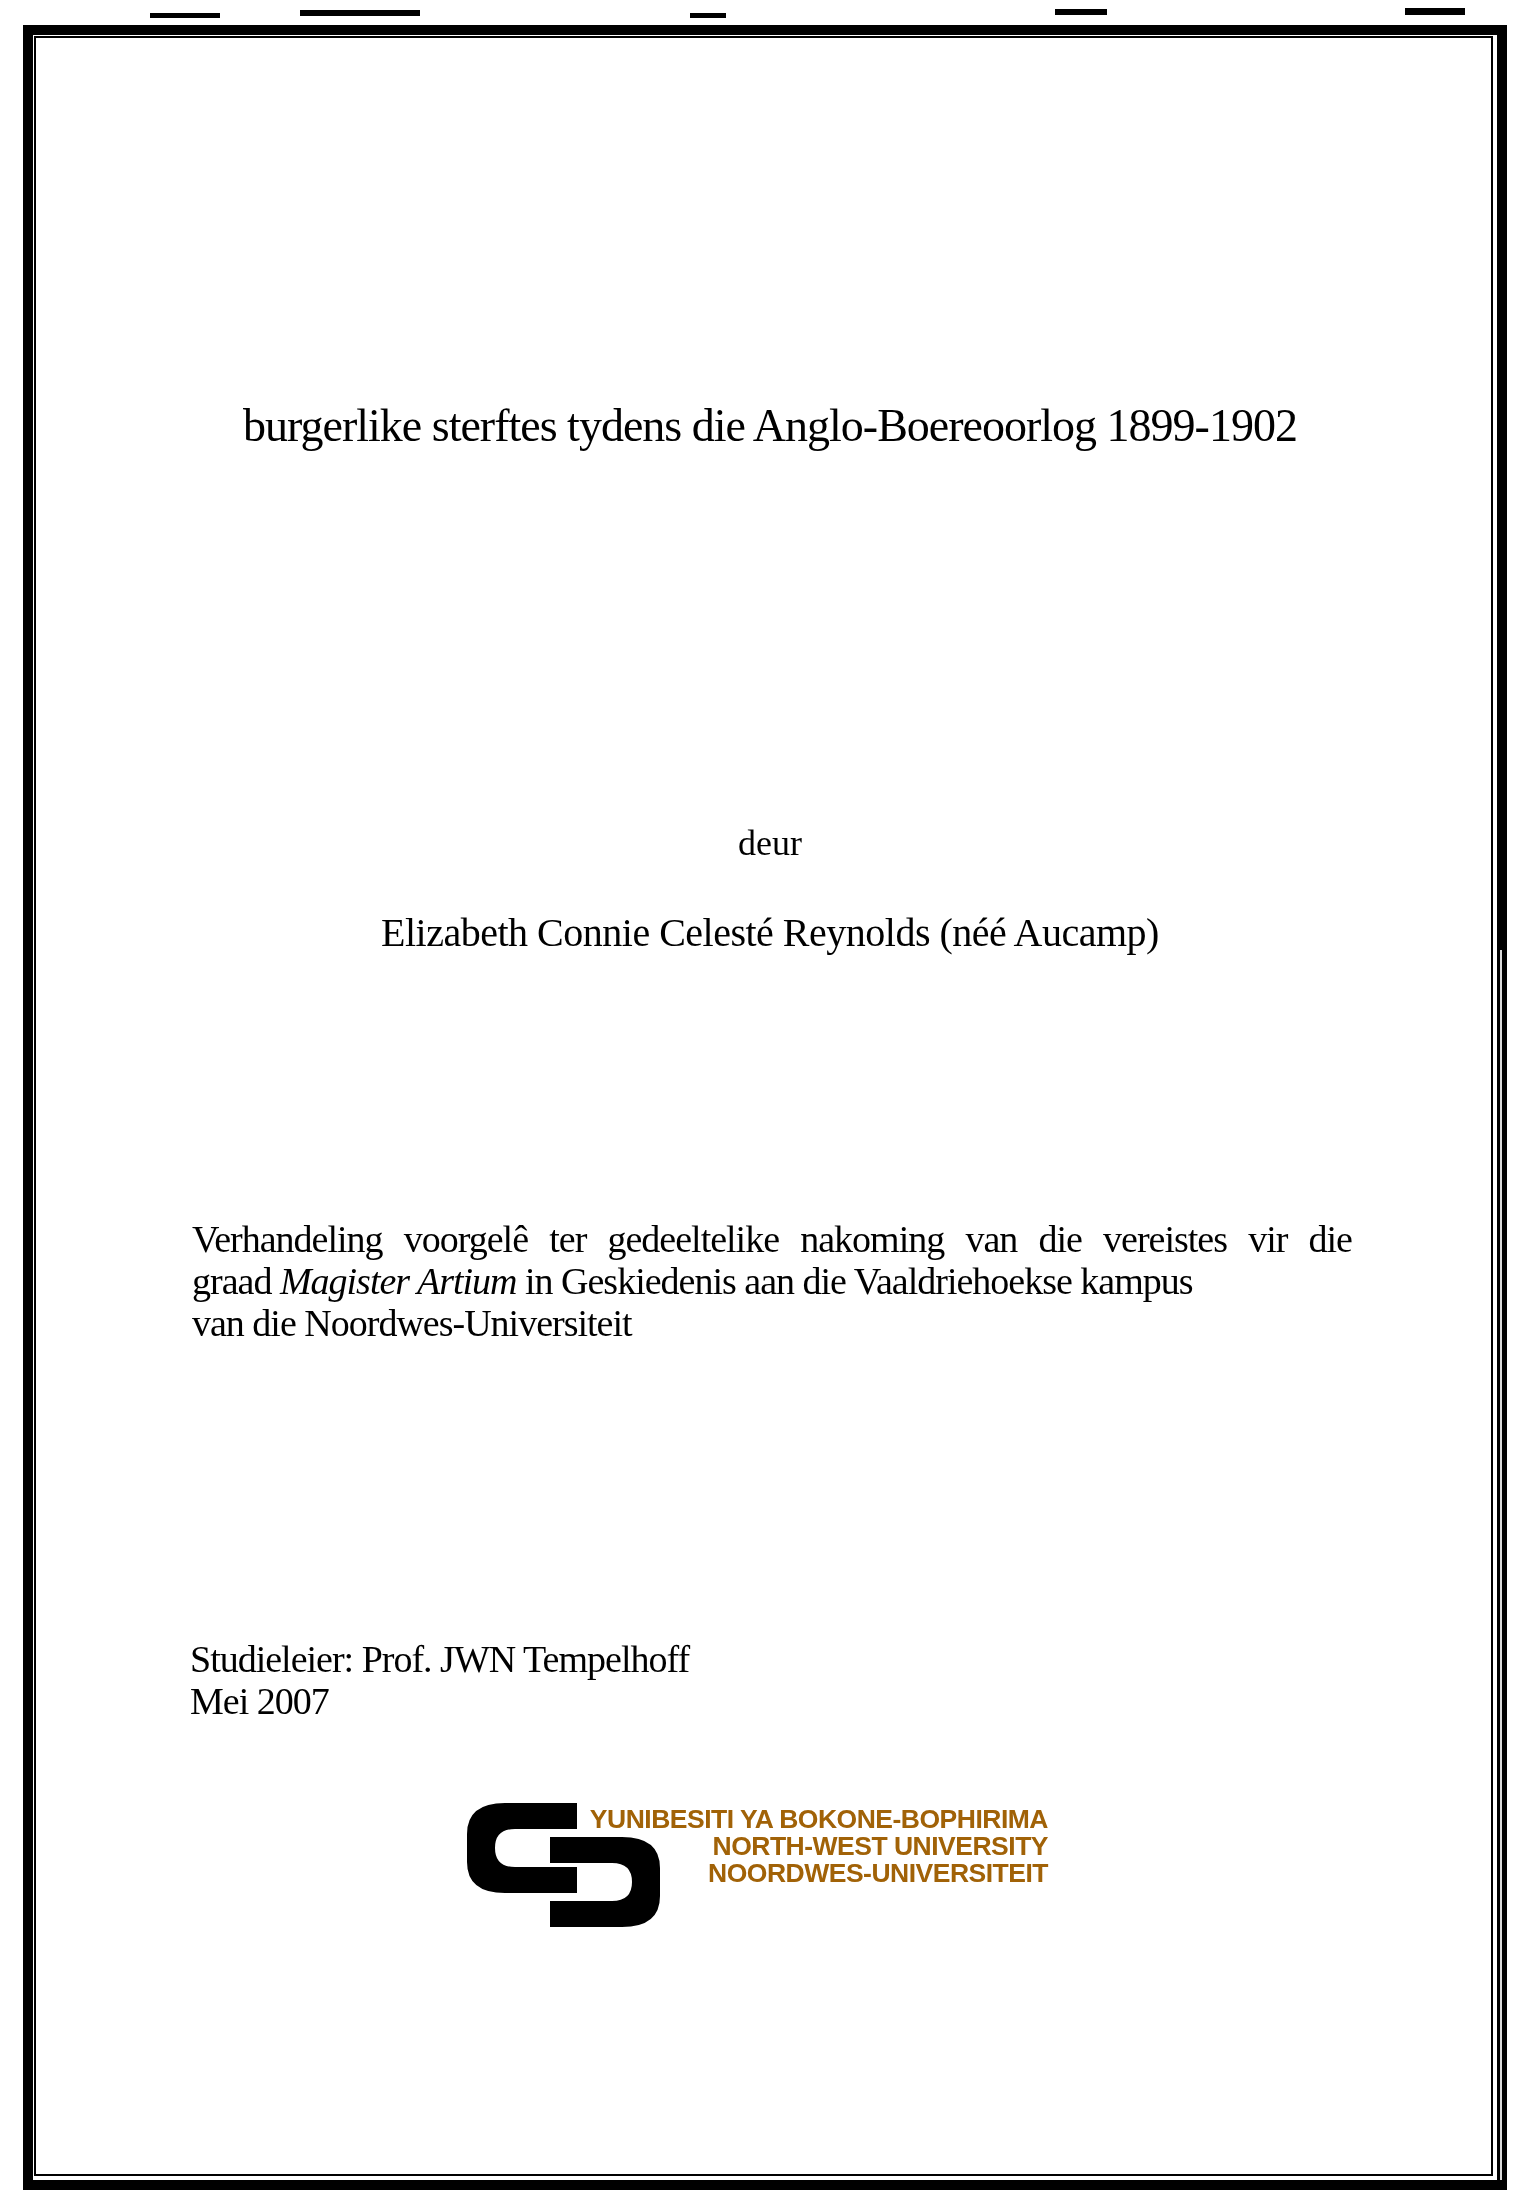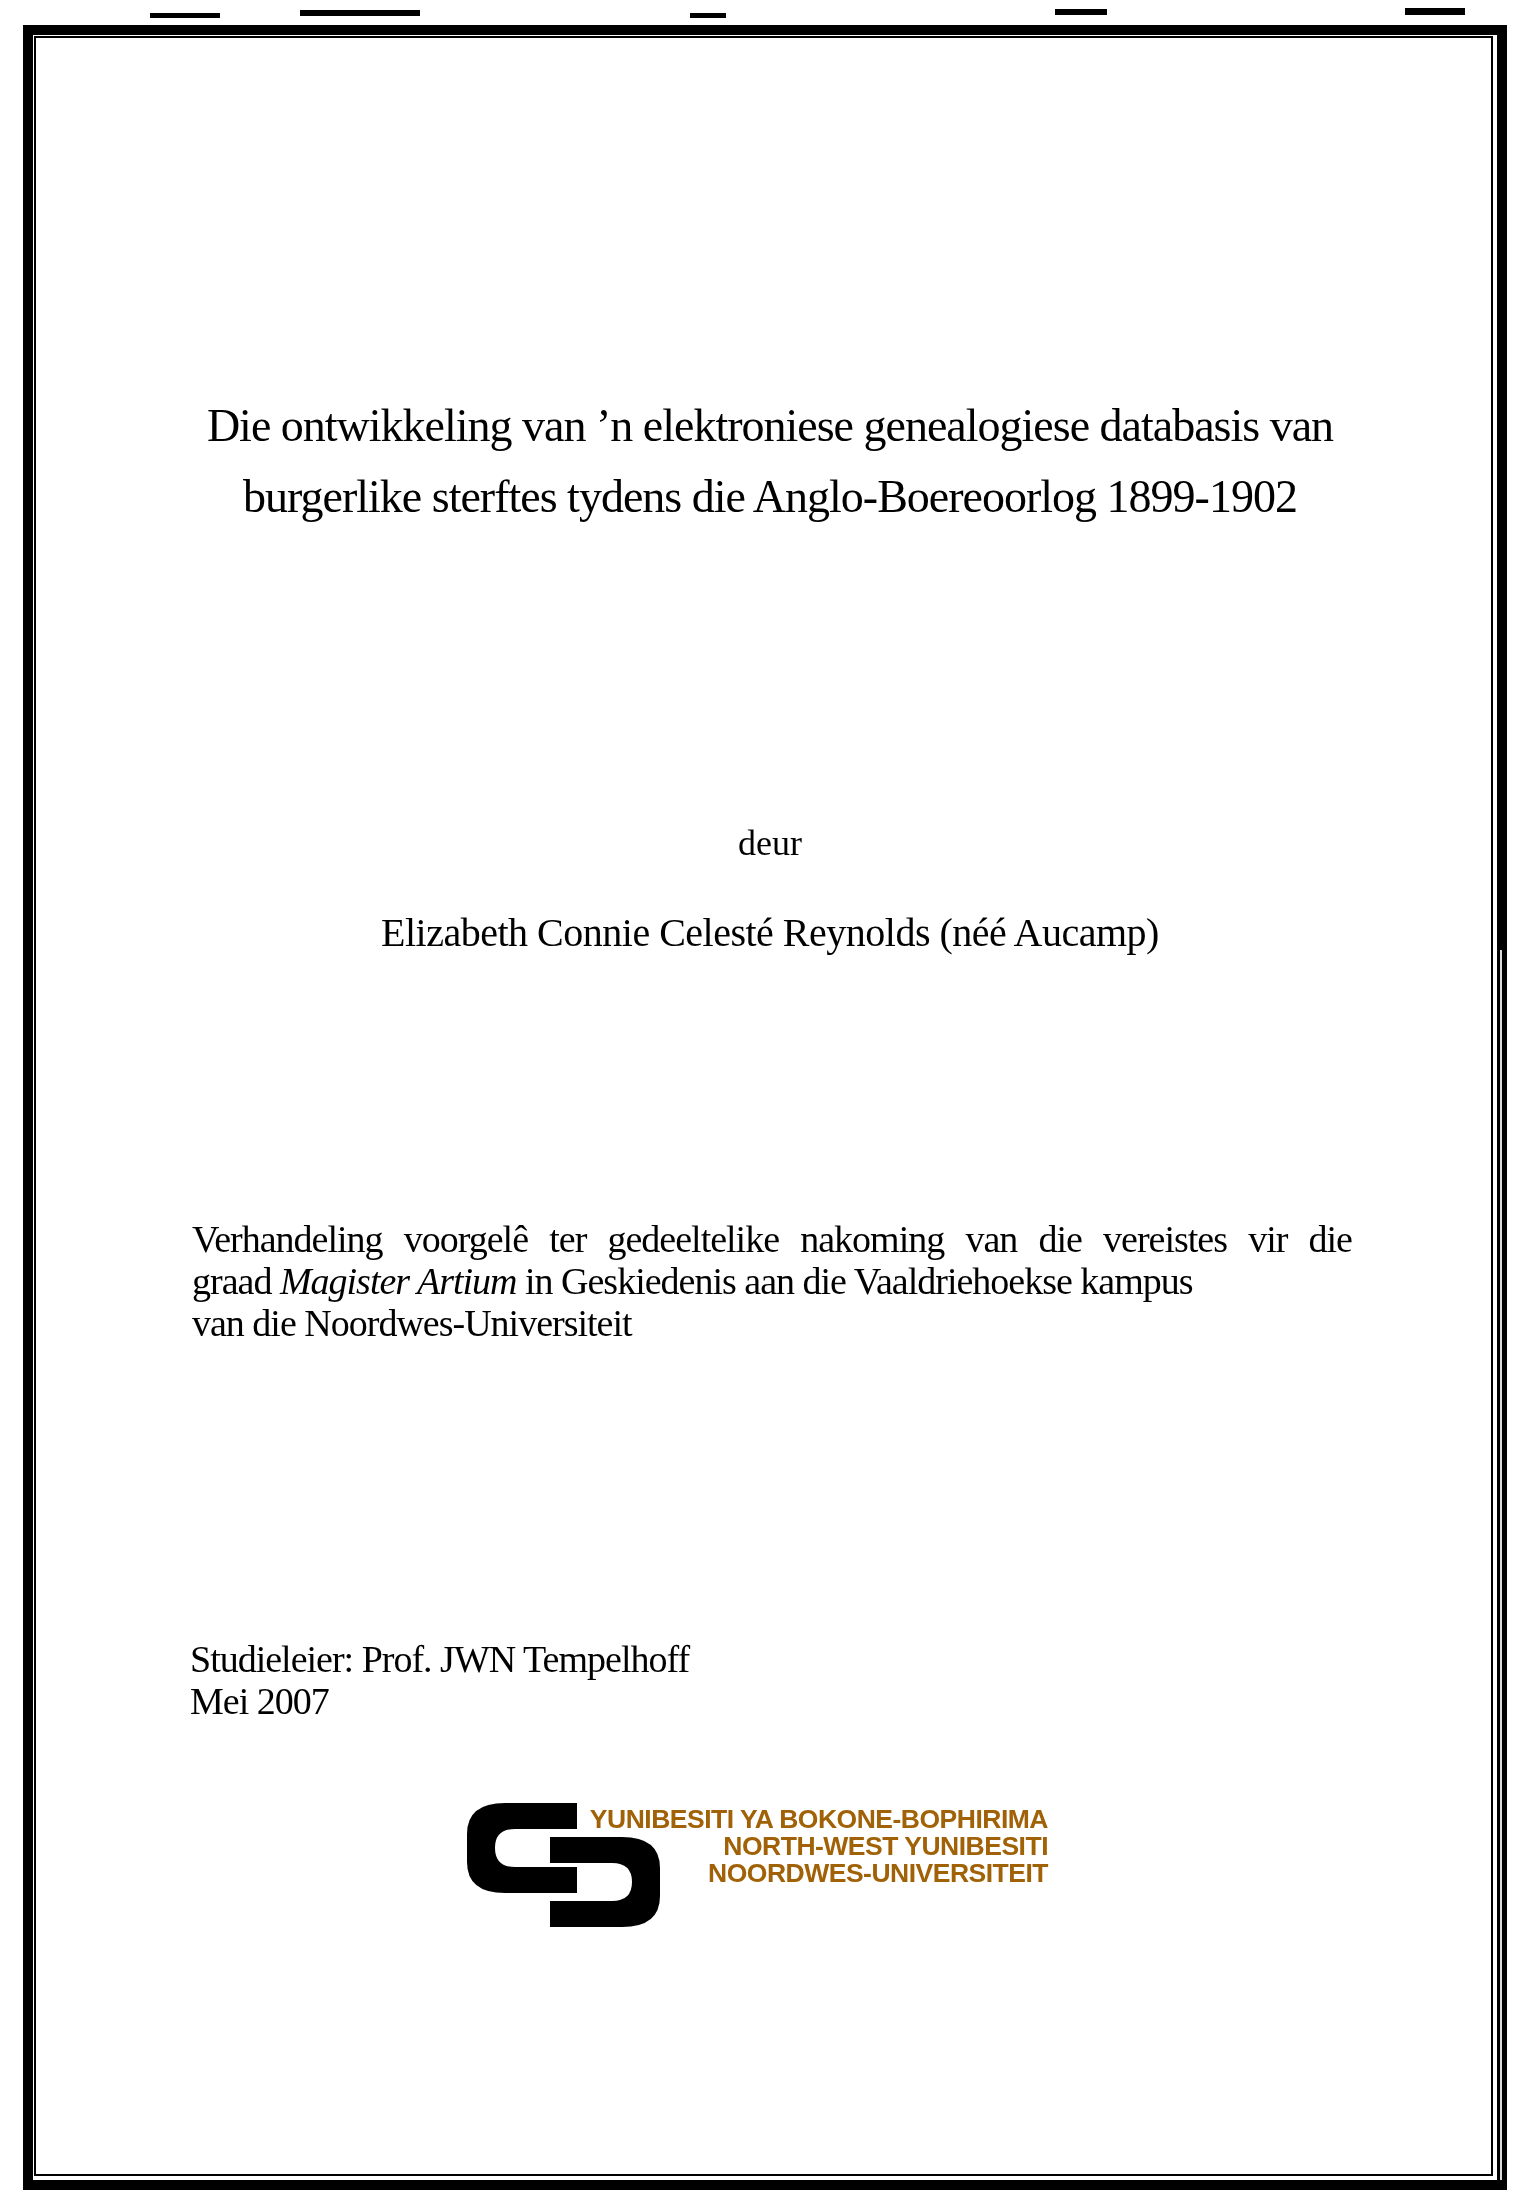--- a/index.html
+++ b/index.html
@@ -89,21 +89,20 @@
   <div class="scan-artifact" style="left:690px;top:13px;width:36px;height:5px;"></div>
   <div class="scan-artifact" style="left:1055px;top:9px;width:52px;height:6px;"></div>
   <div class="scan-artifact" style="left:1405px;top:8px;width:60px;height:7px;"></div>
 
   <div class="frame-outer">
     <div class="frame-inner"></div>
   </div>
   <div class="border-seam"></div>
 
   <div class="text-block title">
-    <div>Die ontwikkeling van ’n elektroniese genealogiese databasis van</div>
     <div>burgerlike sterftes tydens die Anglo-Boereoorlog 1899-1902</div>
   </div>
 
   <div class="text-block byline">deur</div>
 
   <div class="text-block author">Elizabeth Connie Celesté Reynolds (néé Aucamp)</div>
 
   <div class="text-block submission">
     <div class="justified">Verhandeling voorgelê ter gedeeltelike nakoming van die vereistes vir die</div>
     <div><span>graad </span><span class="italic">Magister Artium</span><span> in Geskiedenis aan die Vaaldriehoekse kampus</span></div>
@@ -117,17 +116,17 @@
 
   <div class="logo-mark">
     <svg width="193" height="124" viewBox="0 0 193 124">
       <path d="M110,0 H38 Q0,0 0,31 V59 Q0,90 38,90 H110 V64 H48 Q28,64 28,45 Q28,26 48,26 H110 Z" fill="#000"></path>
       <path d="M110,0 H38 Q0,0 0,31 V59 Q0,90 38,90 H110 V64 H48 Q28,64 28,45 Q28,26 48,26 H110 Z" transform="translate(83,34) rotate(180 55 45)" fill="#000" stroke="#ffffff" stroke-width="5" paint-order="stroke"></path>
     </svg>
   </div>
 
   <div class="logo-text">
     <div>YUNIBESITI YA BOKONE-BOPHIRIMA</div>
-    <div>NORTH-WEST YUNIBESITI</div>
+    <div>NORTH-WEST UNIVERSITY</div>
     <div>NOORDWES-UNIVERSITEIT</div>
   </div>
 
 </div>
 
 </body></html>

